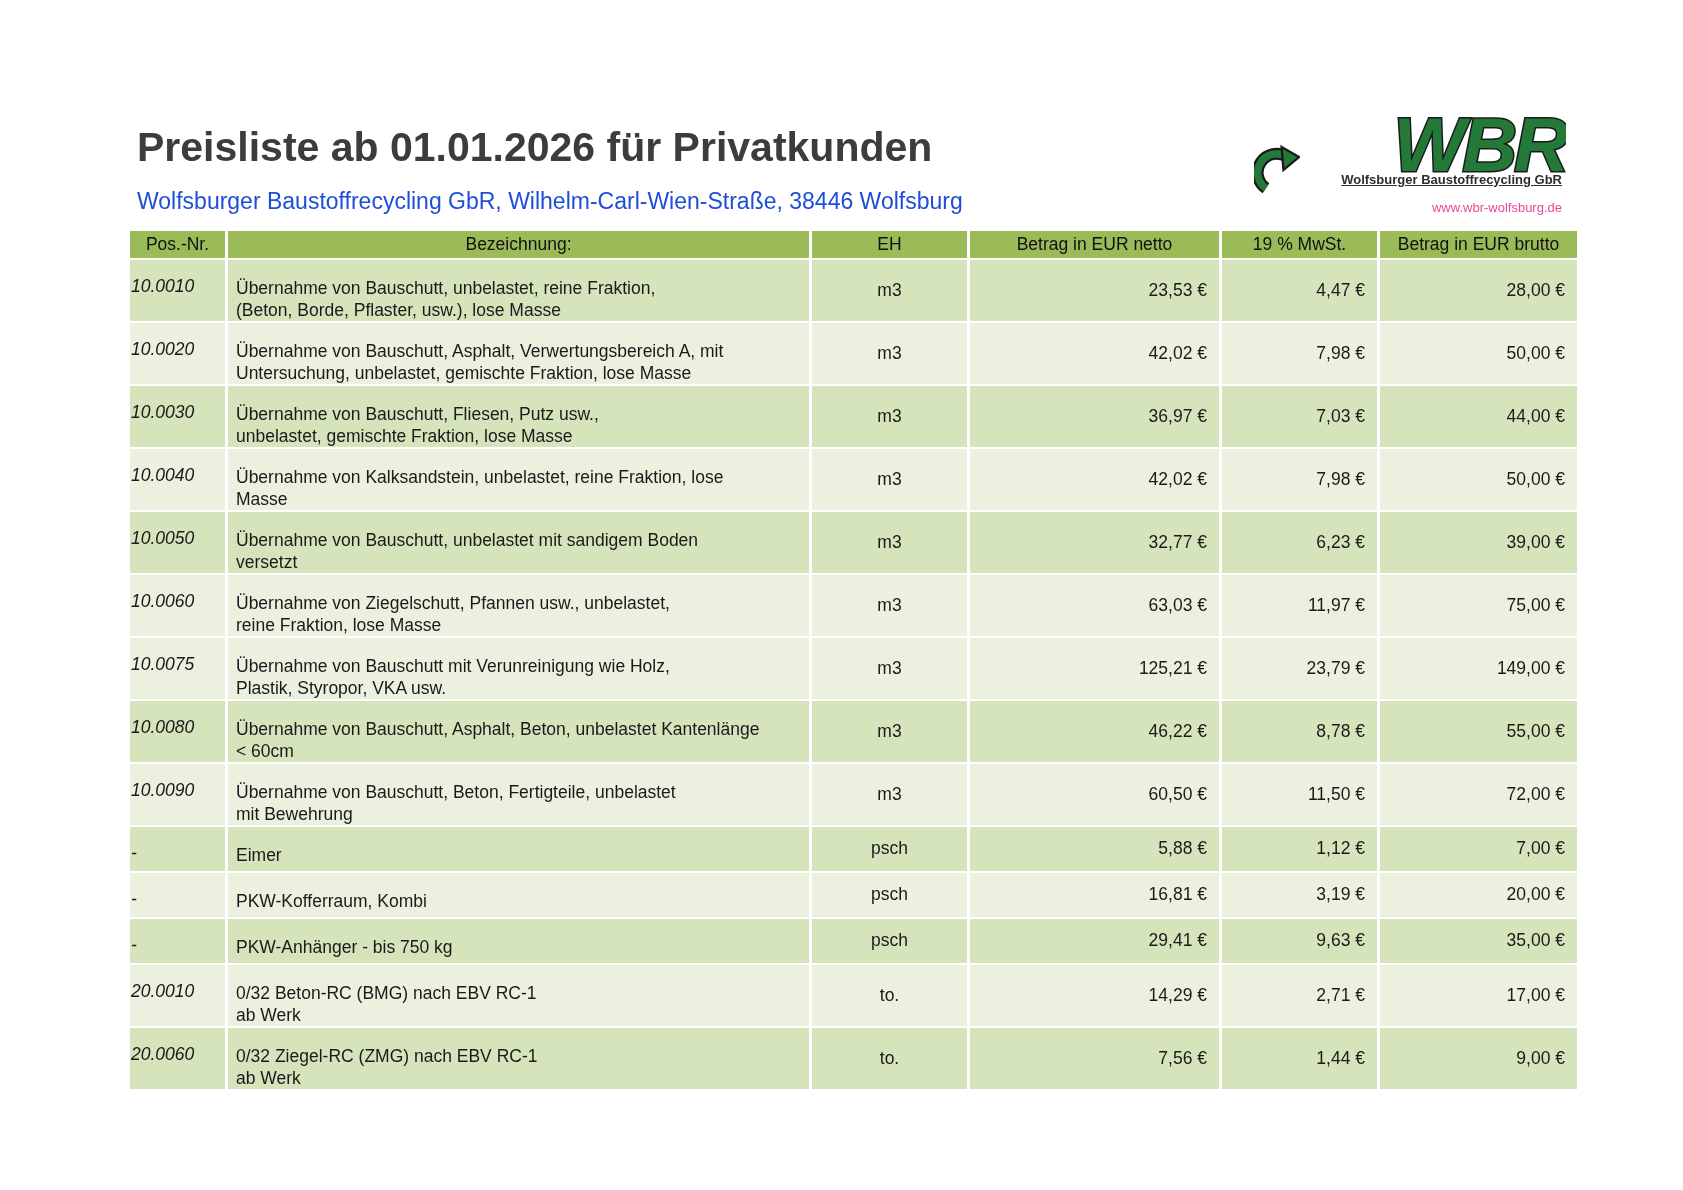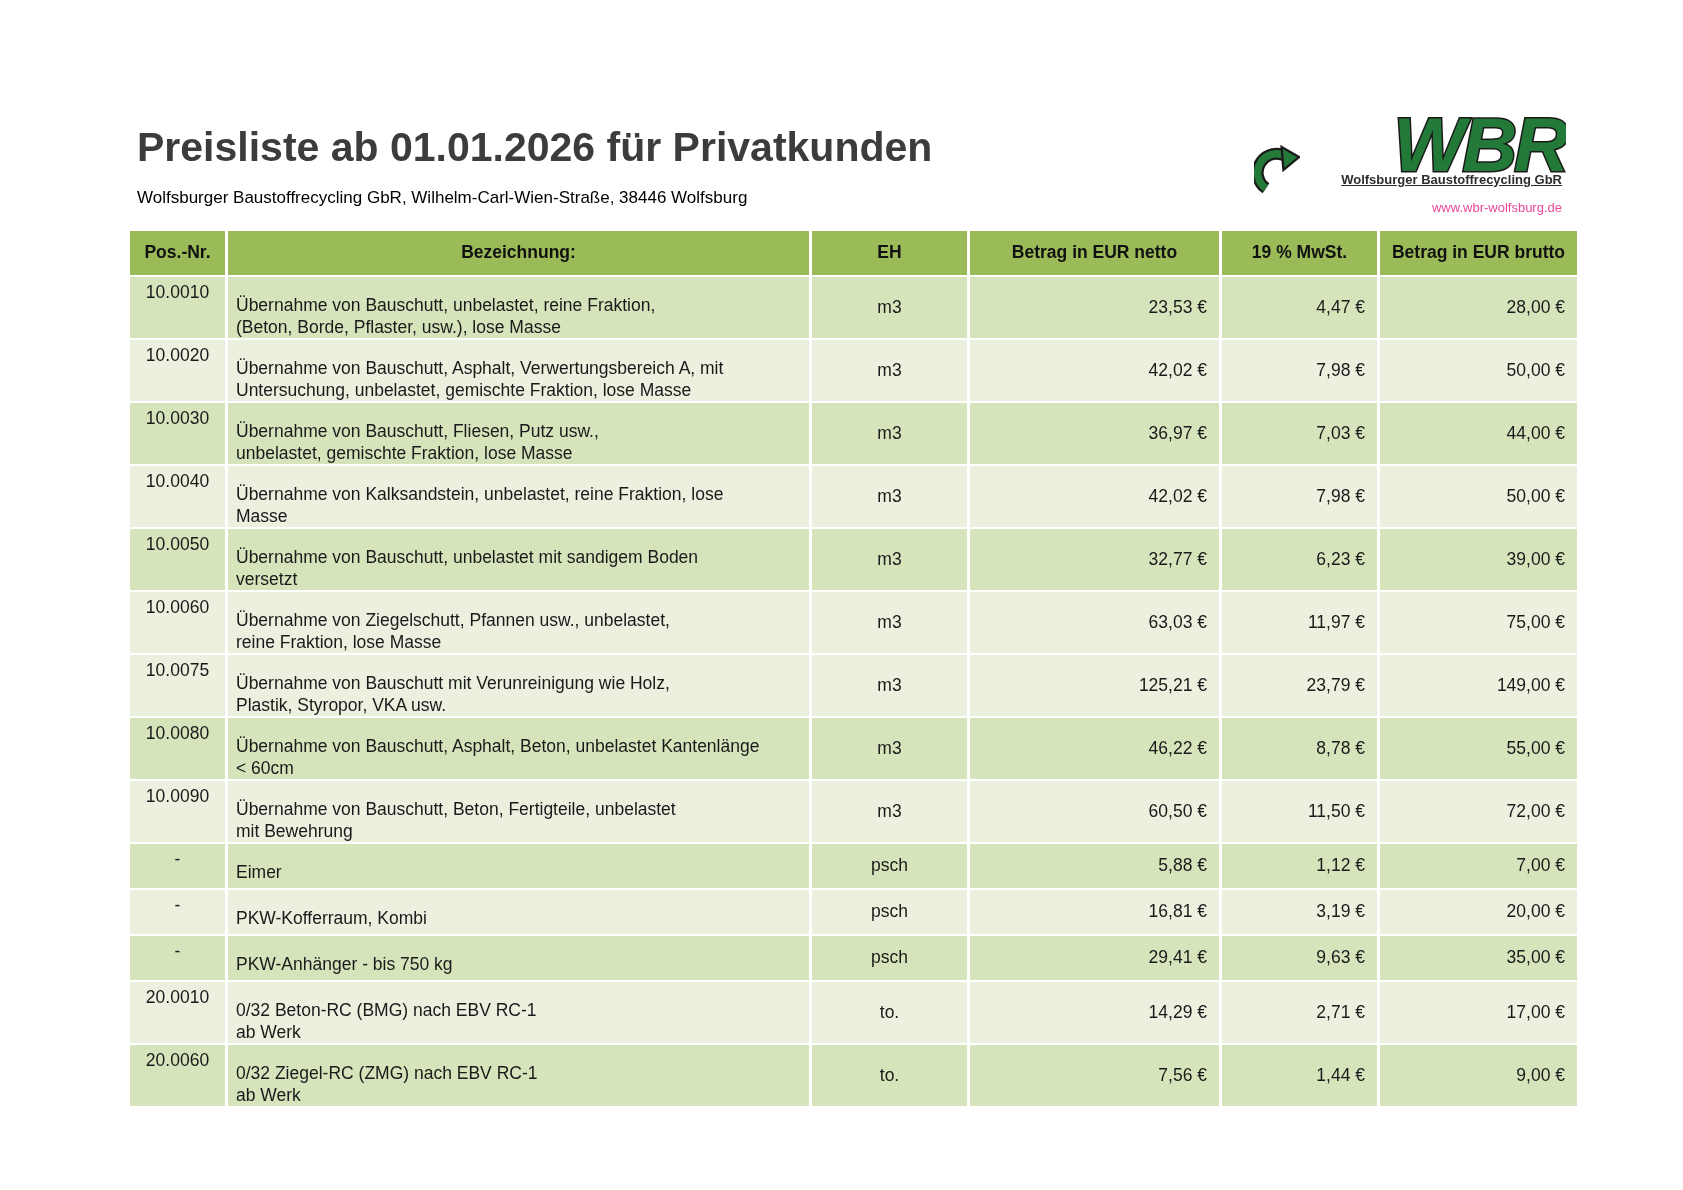--- a/index.html
+++ b/index.html
@@ -18,22 +18,22 @@
   .doc-title {
     margin: 0;
     font-size: 41px;
     font-weight: bold;
     color: var(--title-color, #3c3c3c);
     letter-spacing: 0px;
     white-space: nowrap;
   }
   .doc-subtitle {
     margin-top: 17px;
-    font-size: 17px;
-    color: #000000;
+    font-size: 23px;
+    color: #1d4ed8;
     white-space: nowrap;
   }
 
   
   .logo { position: absolute; top: 108px; right: 121px; width: 312px; text-align: right; }
   .logo-mark { position: relative; height: 80px; font-style: italic; }
   .logo-wbr-svg { position: absolute; right: -4px; top: 0; }
   .recycle-arrow { position: absolute; left: 4px; bottom: -6px; }
   .logo-tagline {
     position: relative;
@@ -59,32 +59,32 @@
     border-collapse: separate;
     border-spacing: 3px 2px;
   }
   .price-table th, .price-table td {
     font-size: 17.5px;
     line-height: 21.5px;
     overflow: hidden;
   }
   .price-table thead th {
     background: var(--header-bg, #9bbb59);
-    font-weight: bold;
+    font-weight: normal;
     color: #111;
-    height: 44px;
+    height: 27px;
     text-align: center;
     vertical-align: middle;
     padding: 0 4px;
   }
   .price-table tbody td { height: 44px; }
   tr.band-dark  td { background: var(--row-dark, #d6e4bc); }
   tr.band-light td { background: var(--row-light, #ebf1de); }
 
-  td.col-pos   { text-align: center; vertical-align: top; padding-top: 5px; }
+  td.col-pos   { vertical-align: top; padding-top: 16px; font-style: italic; }
   td.col-desc  { text-align: left;   vertical-align: top; padding: 18px 8px 0 8px; }
   td.col-eh    { text-align: center; vertical-align: middle; }
   td.col-money { text-align: right;  vertical-align: middle; padding-right: 12px; }
 </style>
 </head>
 <body style="--header-bg: #9BBB59; --row-dark: #D6E4BC; --row-light: #EBF1DE; --title-color: #3C3C3C;">
 
 <div class="doc-header">
   <h1 class="doc-title">Preisliste ab 01.01.2026 für Privatkunden</h1>
   <div class="doc-subtitle">Wolfsburger Baustoffrecycling GbR, Wilhelm-Carl-Wien-Straße, 38446 Wolfsburg</div>

